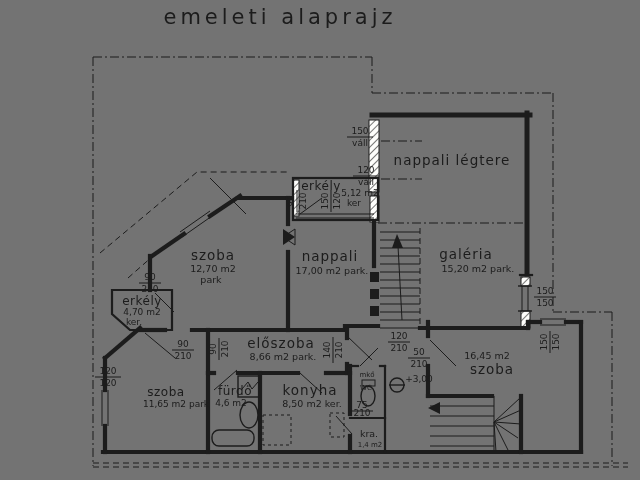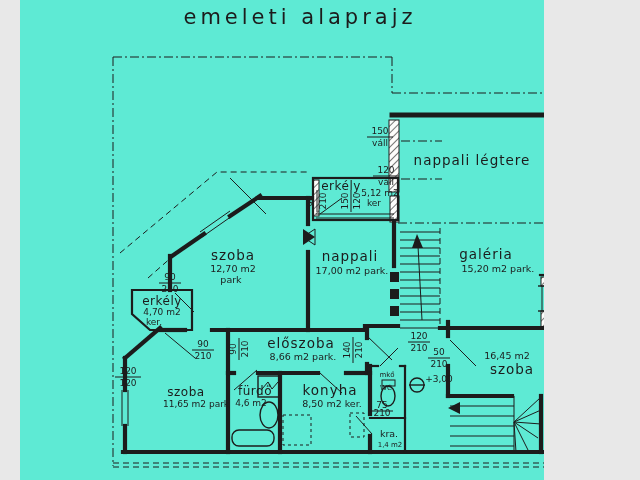--- a/index.html
+++ b/index.html
@@ -1,16 +1,16 @@
 <!DOCTYPE html>
 <html><head>
 <meta charset="utf-8">
 <style>
   html,body{margin:0;padding:0;background:#e8e8e8;}
-  .page{width:524px;height:480px;background:#5eead4;position:relative;overflow:hidden;margin-left:20px;}
+  .page{width:640px;height:480px;background:#737373;position:relative;overflow:hidden;}
   svg{display:block;}
   text{font-family:"DejaVu Sans",sans-serif;fill:#1c1c1c;}
   .title-t{font-size:21px;letter-spacing:4px;}
   .room-t{font-size:13.5px;letter-spacing:1px;}
   .room-s{font-size:12px;letter-spacing:.5px;}
   .area-t{font-size:9.5px;}
   .dim-t{font-size:9px;}
   .tiny-t{font-size:7px;}
   .w5{stroke:#1c1c1c;stroke-width:5;fill:none;stroke-linecap:square;}
   .w4{stroke:#1c1c1c;stroke-width:4.2;fill:none;stroke-linecap:square;}

